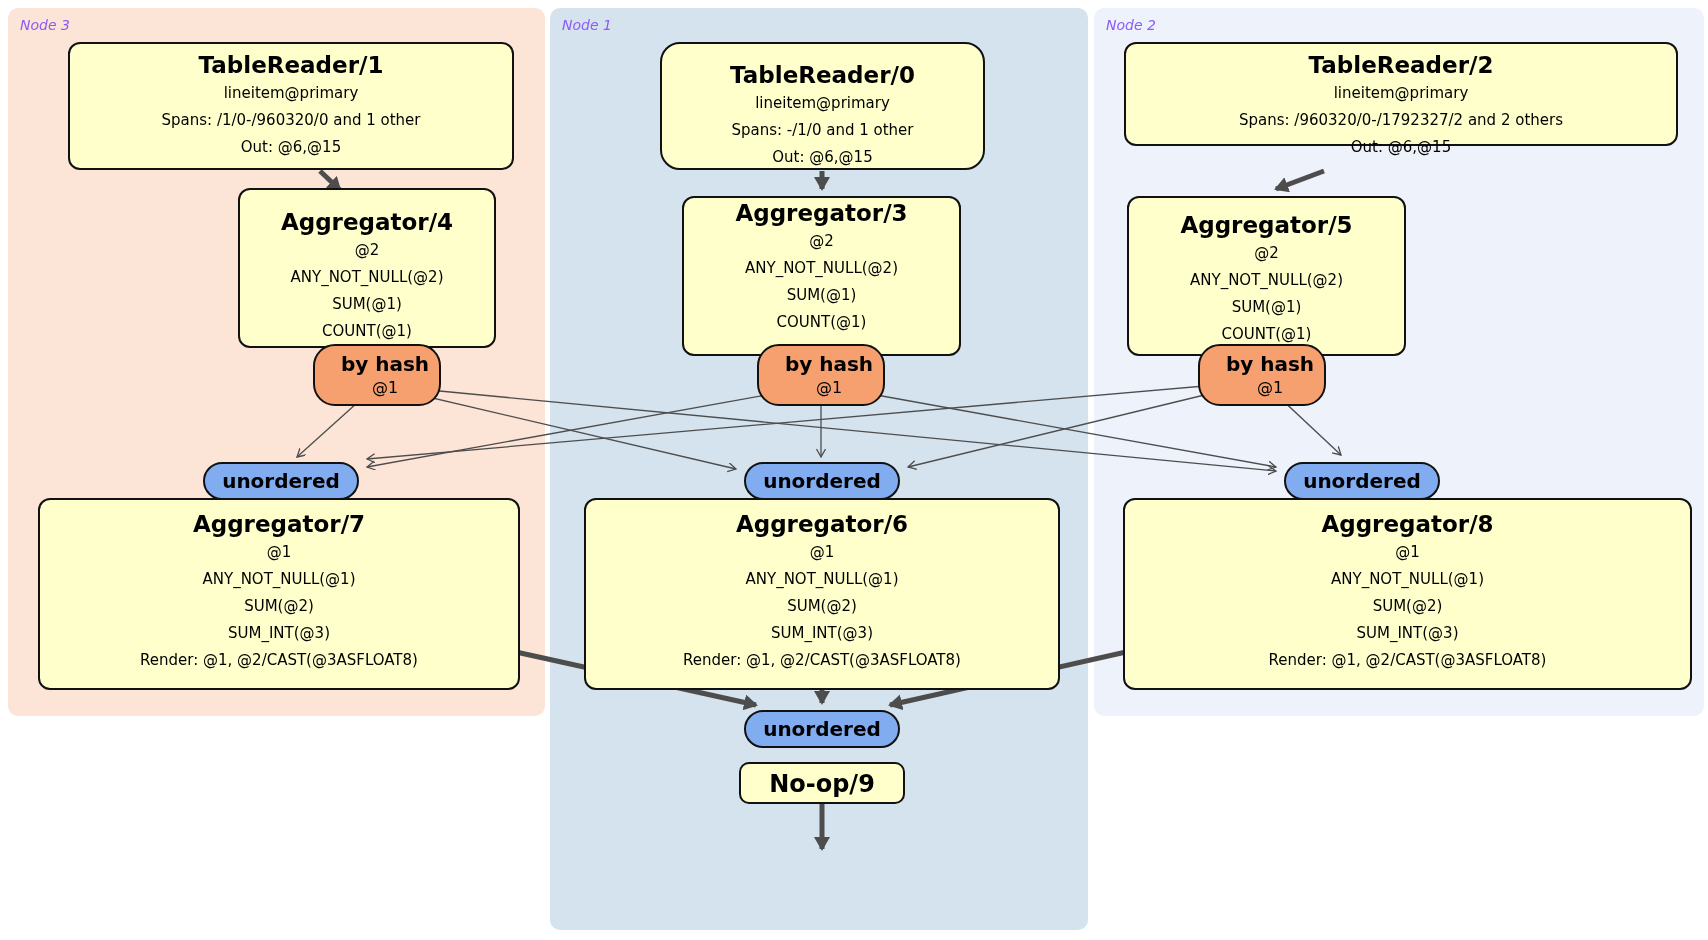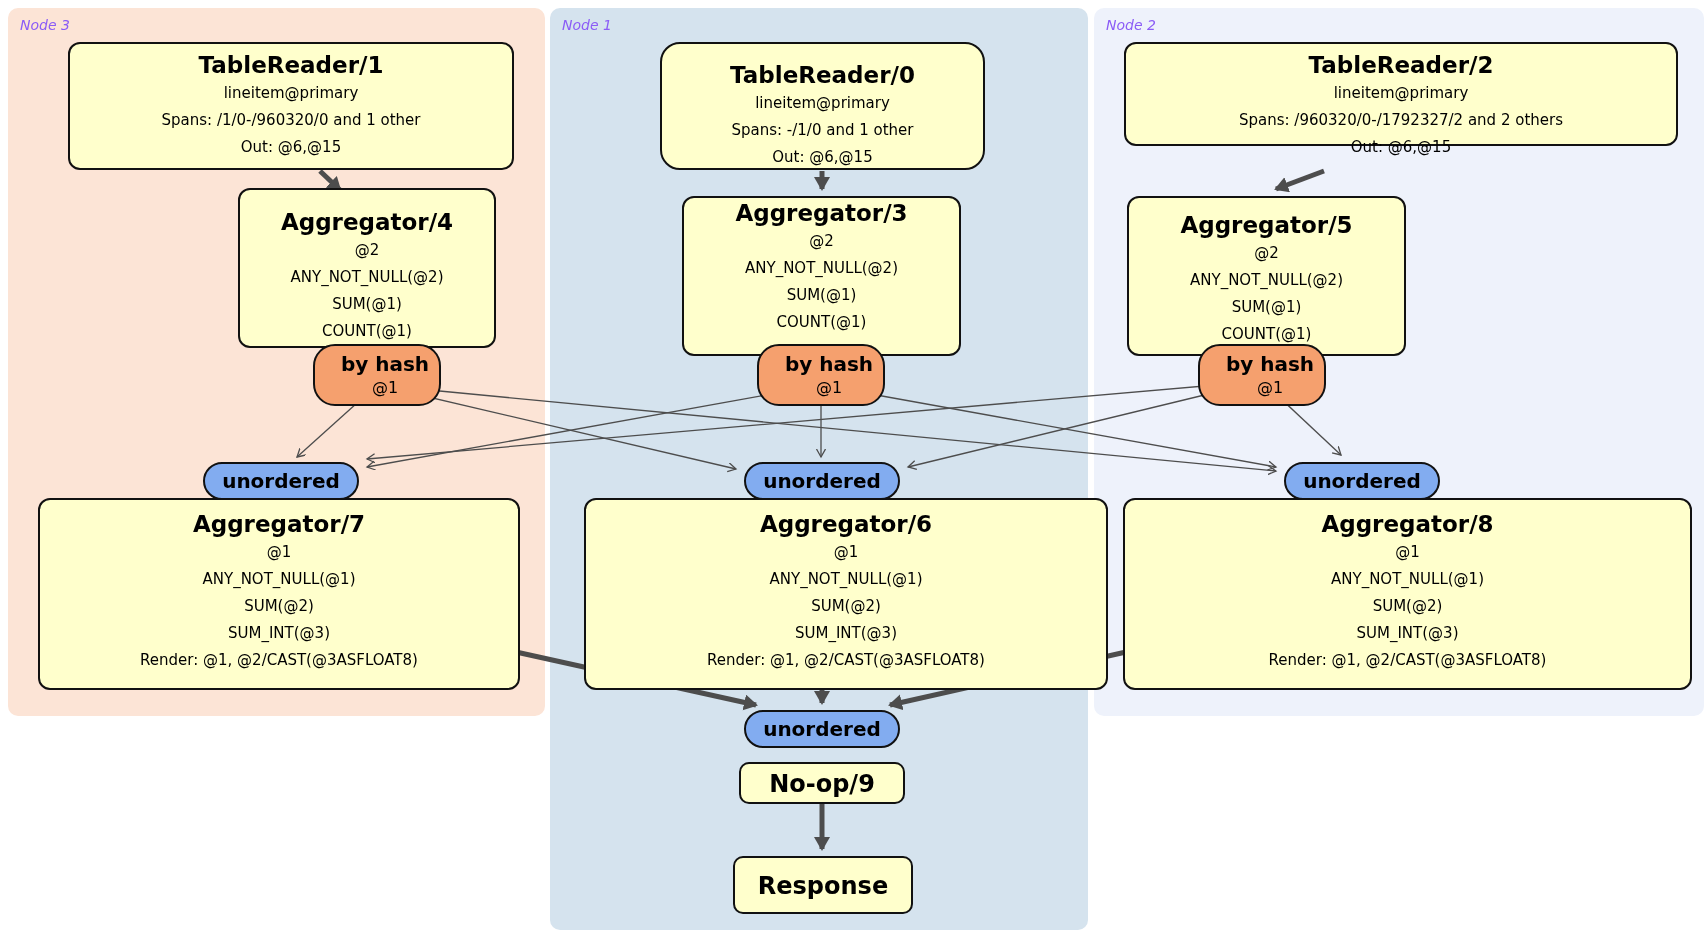--- a/index.html
+++ b/index.html
@@ -28,21 +28,21 @@
   
   #box-tr1{left:68px;top:42px;width:446px;height:128px;padding-top:6px;}
   #box-tr0{left:660px;top:42px;width:325px;height:128px;padding-top:16px;border-radius:20px;}
   #box-tr2{left:1124px;top:42px;width:554px;height:104px;padding-top:6px;}
   
   #box-agg4{left:238px;top:188px;width:258px;height:160px;padding-top:17px;}
   #box-agg3{left:682px;top:196px;width:279px;height:160px;padding-top:0;}
   #box-agg5{left:1127px;top:196px;width:279px;height:160px;padding-top:12px;}
   
   #box-agg7{left:38px;top:498px;width:482px;height:192px;padding-top:9px;}
-  #box-agg6{left:584px;top:498px;width:524px;height:192px;padding-top:9px;}
+  #box-agg6{left:584px;top:498px;width:476px;height:192px;padding-top:9px;}
   #box-agg8{left:1123px;top:498px;width:569px;height:192px;padding-top:9px;}
   
   #box-noop{left:739px;top:748px;width:166px;height:42px;border-radius:10px;margin-top:14px;}
   #box-noop .title{font-size:24px;line-height:40px;}
   #box-response{left:733px;top:856px;width:180px;height:58px;border-radius:10px;}
   #box-response .title{font-size:24px;line-height:56px;}
 
   .pill{
     position:absolute;z-index:4;border:2px solid #111;text-align:center;box-sizing:border-box;
   }
@@ -188,17 +188,14 @@
     <div class="line">ANY_NOT_NULL(@1)</div>
     <div class="line">SUM(@2)</div>
     <div class="line">SUM_INT(@3)</div>
     <div class="line">Render: @1, @2/CAST(@3ASFLOAT8)</div>
   </div>
 
   <div class="pill pill-uno" id="pill-uno-bottom">unordered</div>
   <div class="nbox" id="box-noop">
     <div class="title">No-op/9</div>
   </div>
-  <div class="nbox" id="box-response">
-    <div class="title">Response</div>
-  </div>
 
 </div>
 
 </body></html>

